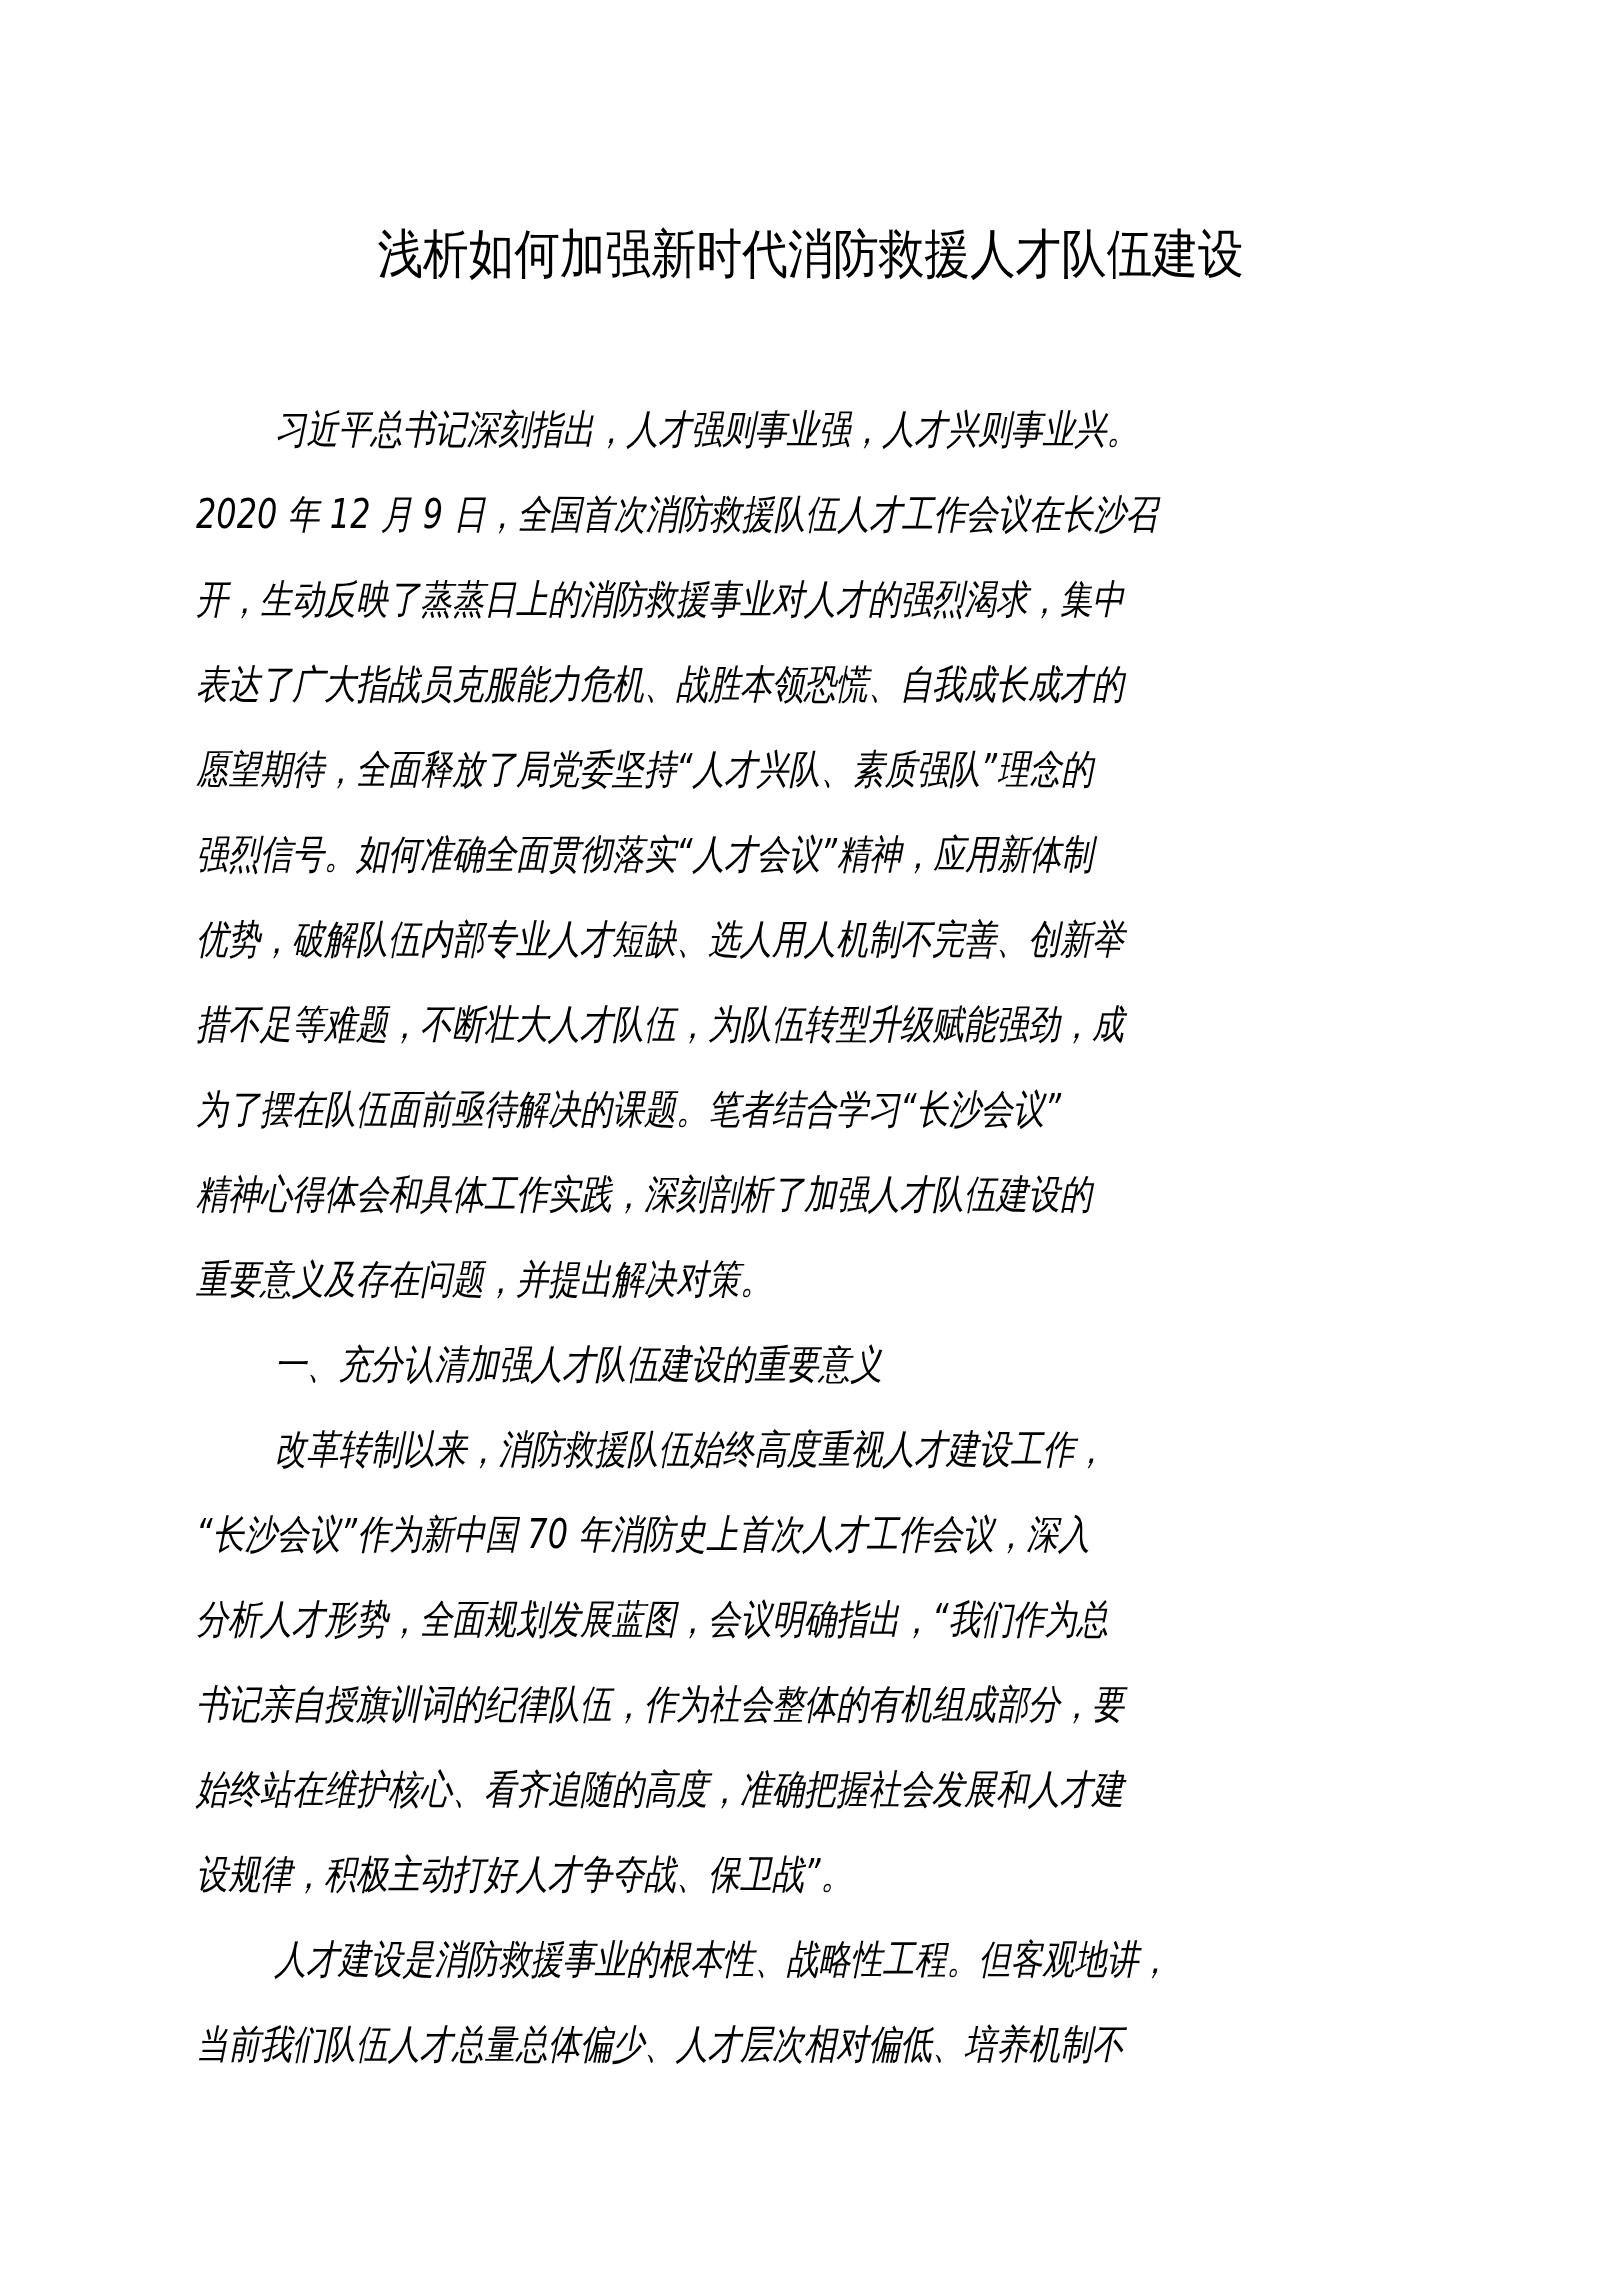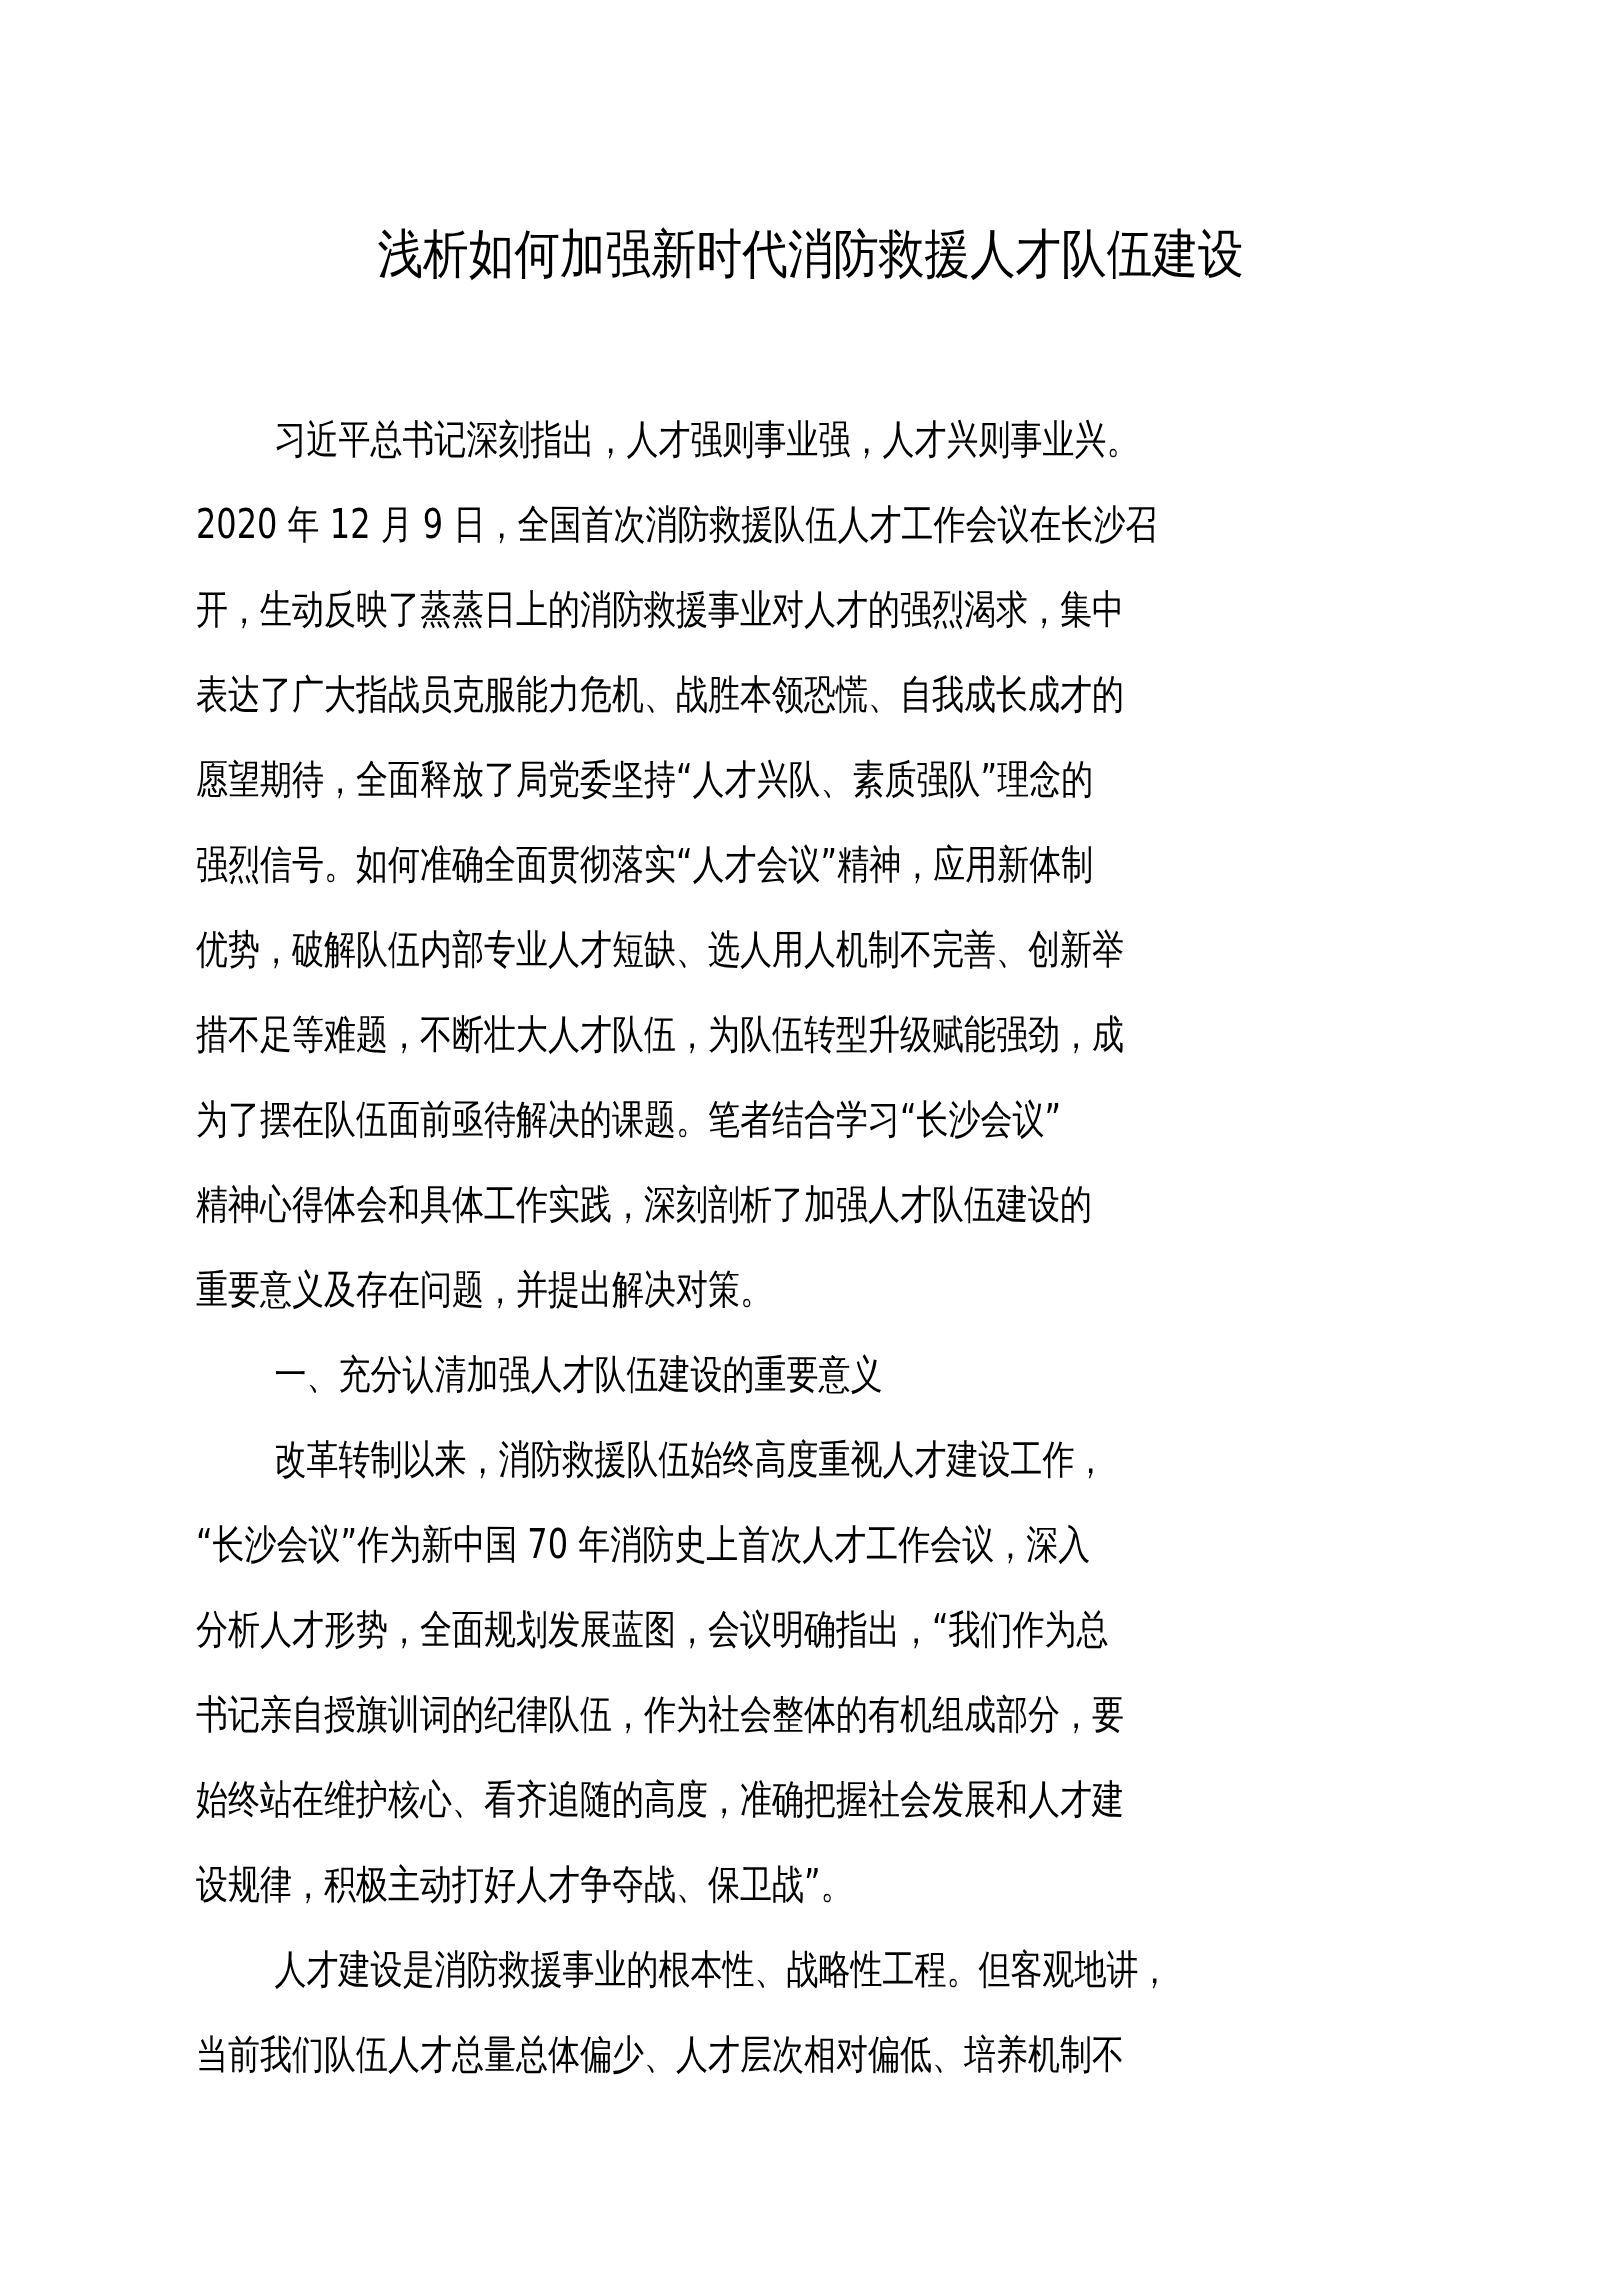--- a/index.html
+++ b/index.html
@@ -31,22 +31,23 @@
       font-size: 53px;
       line-height: 71px;
       letter-spacing: 0px;
       white-space: nowrap;
       transform: scaleX(0.86);
       transform-origin: 50% 50%;
     }
     .body-text {
       position: absolute;
       left: 196px;
-      top: 397px;
+      top: 387px;
       width: 1274px;
+      font-style: italic;
     }
     .line {
       display: block;
       height: 85px;
       line-height: 85px;
       font-size: 40px;
       white-space: nowrap;
       transform: scaleX(0.80);
       transform-origin: 0 50%;
     }

